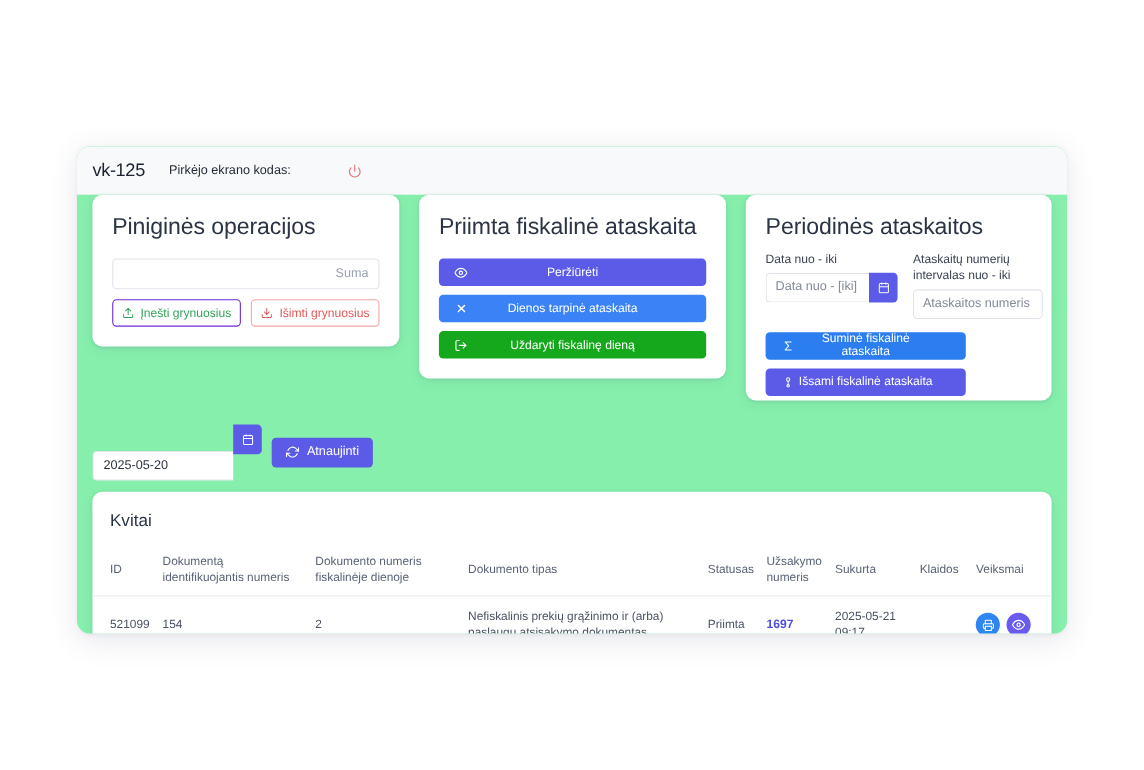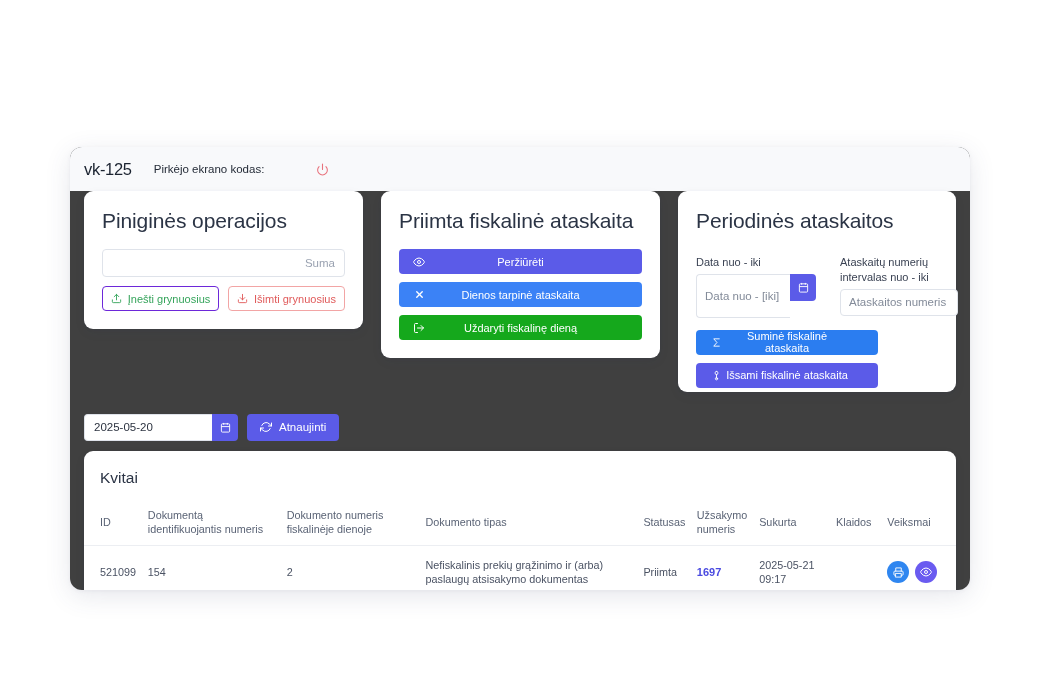--- a/index.html
+++ b/index.html
@@ -6,23 +6,23 @@
   html, body {
     margin: 0; padding: 0;
     width: 1040px; height: 700px;
     background: #ffffff;
     font-family: "Liberation Sans", sans-serif;
     overflow: hidden;
   }
 
   #app-shell {
     position: absolute;
-    left: 70px; top: 147px;
+    left: 70px; top: 133px;
     width: 900px; height: 443px;
-    background: #404040;
+    background: #86efac;
     border-radius: 12px;
     box-shadow: 0 6px 26px rgba(60,70,110,0.13), 0 1px 4px rgba(60,70,110,0.06);
     overflow: hidden;
   }
 
   
   #topbar {
     height: 44px;
     display: flex;
     align-items: center;
@@ -118,28 +118,28 @@
   }
   .solid-btn .bi { width: 16px; display: flex; align-items: center; justify-content: center; flex: none; }
   .solid-btn .bl { flex: 1; text-align: center; padding-right: 16px; }
   .btn-indigo { background: #5b5be8; }
   .btn-green  { background: #15a81c; }
   .btn-blue   { background: #3b82f6; }
   .btn-blue2  { background: #2b7df0; }
   .btn-violet { background: #5b5be8; }
 
   
-  #periodic-fields { display: flex; gap: 24px; margin-top: 22px; }
+  #periodic-fields { display: flex; gap: 14px; margin-top: 10px; }
   .field-col { display: flex; flex-direction: column; }
   .field-label {
     font-size: 11px; color: #3a4253; line-height: 1.35; margin-bottom: 4px;
   }
   #date-range-group { display: flex; }
   #date-range-input {
-    width: 94px; height: 44px;
+    width: 94px; height: 27px;
     border: 1px solid #dfe3ea; border-right: none;
     border-radius: 4px 0 0 4px;
     padding: 0 8px; font-size: 11.5px; color: #303847; background:#fff;
     outline: none;
     font-family: "Liberation Sans", sans-serif;
   }
   #date-range-input::placeholder { color: #838b99; }
   .cal-btn {
     width: 26px; height: 27px;
     background: #5b5be8; border: none;
@@ -163,20 +163,21 @@
     padding: 22px 14px 10px 14px;
   }
   #date-group { display: flex; }
   #date-input {
     width: 128px; height: 27px;
     border: 1px solid #dfe3ea; border-right: none;
     border-radius: 4px 0 0 4px;
     padding: 0 9px; font-size: 11.5px; color: #2c3340; background: #fff;
     outline: none;
     font-family: "Liberation Sans", sans-serif;
+    margin-top: 24px;
   }
   #btn-refresh {
     height: 27px; padding: 0 13px;
     background: #5b5be8; color: #fff; border: none; border-radius: 4px;
     font-size: 11.5px; display: flex; align-items: center; gap: 7px;
     cursor: pointer;
     font-family: "Liberation Sans", sans-serif;
   }
 
   

